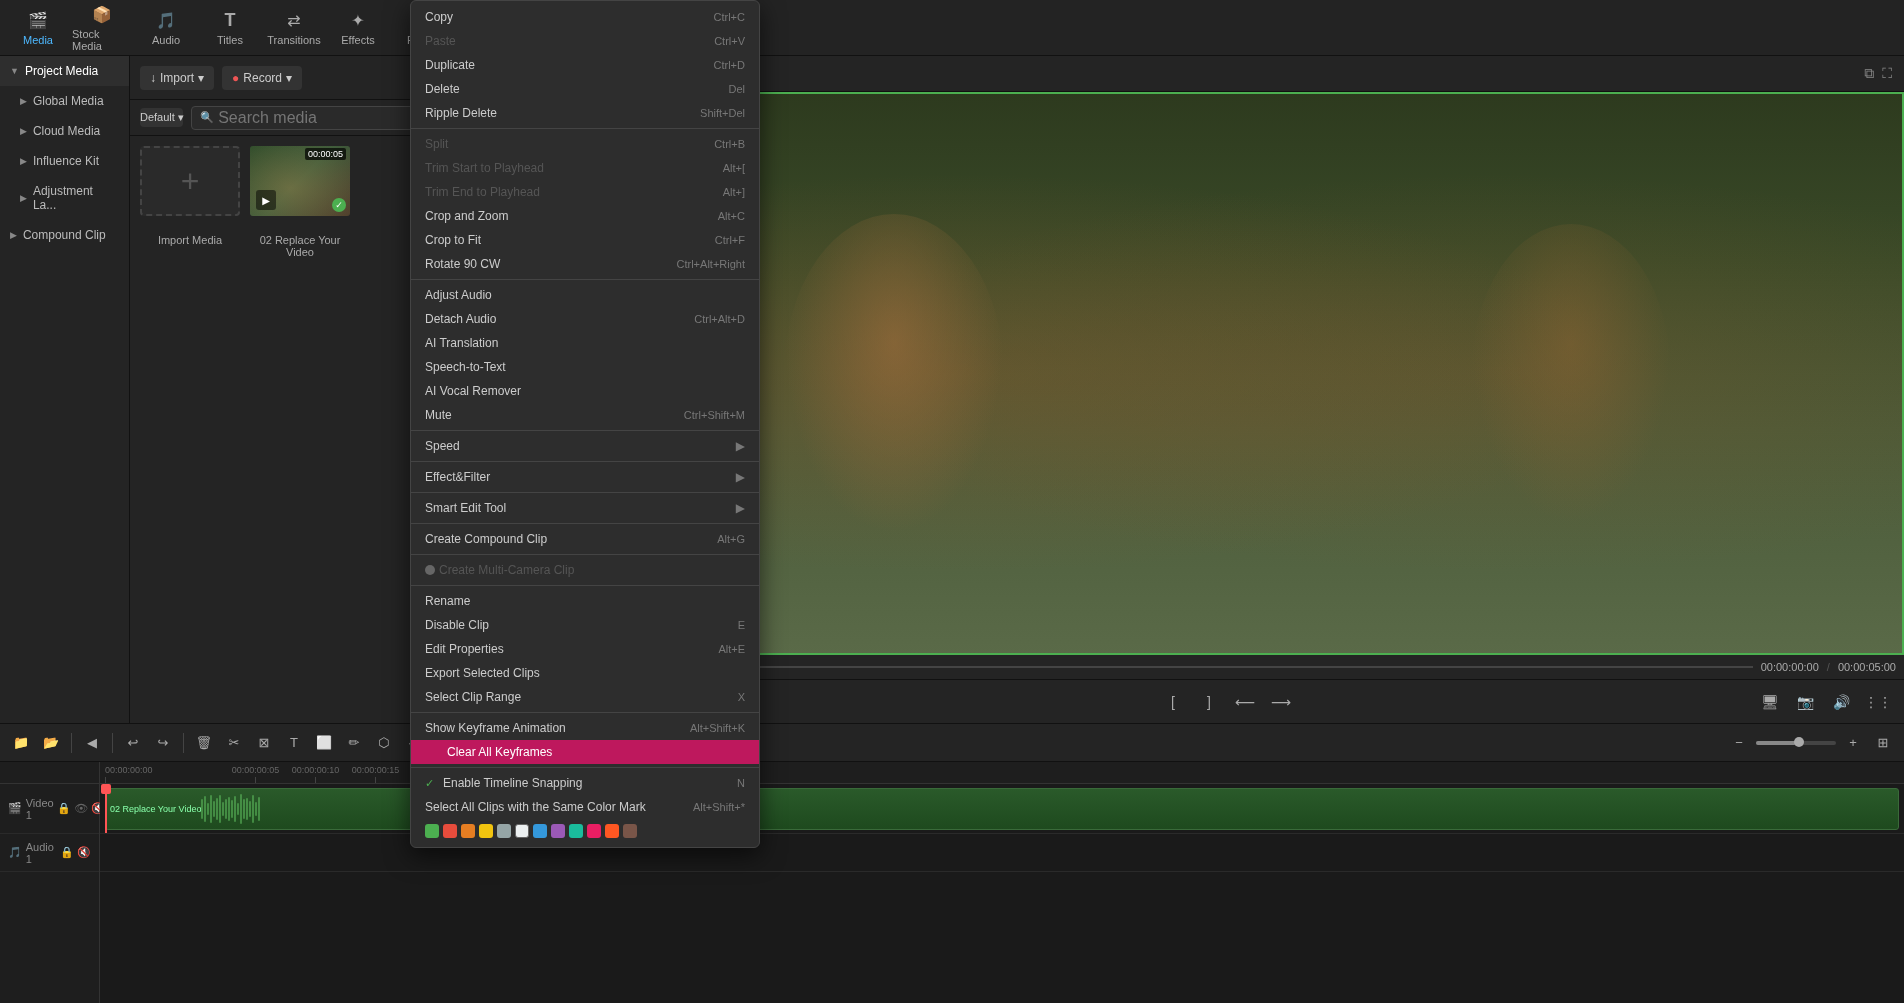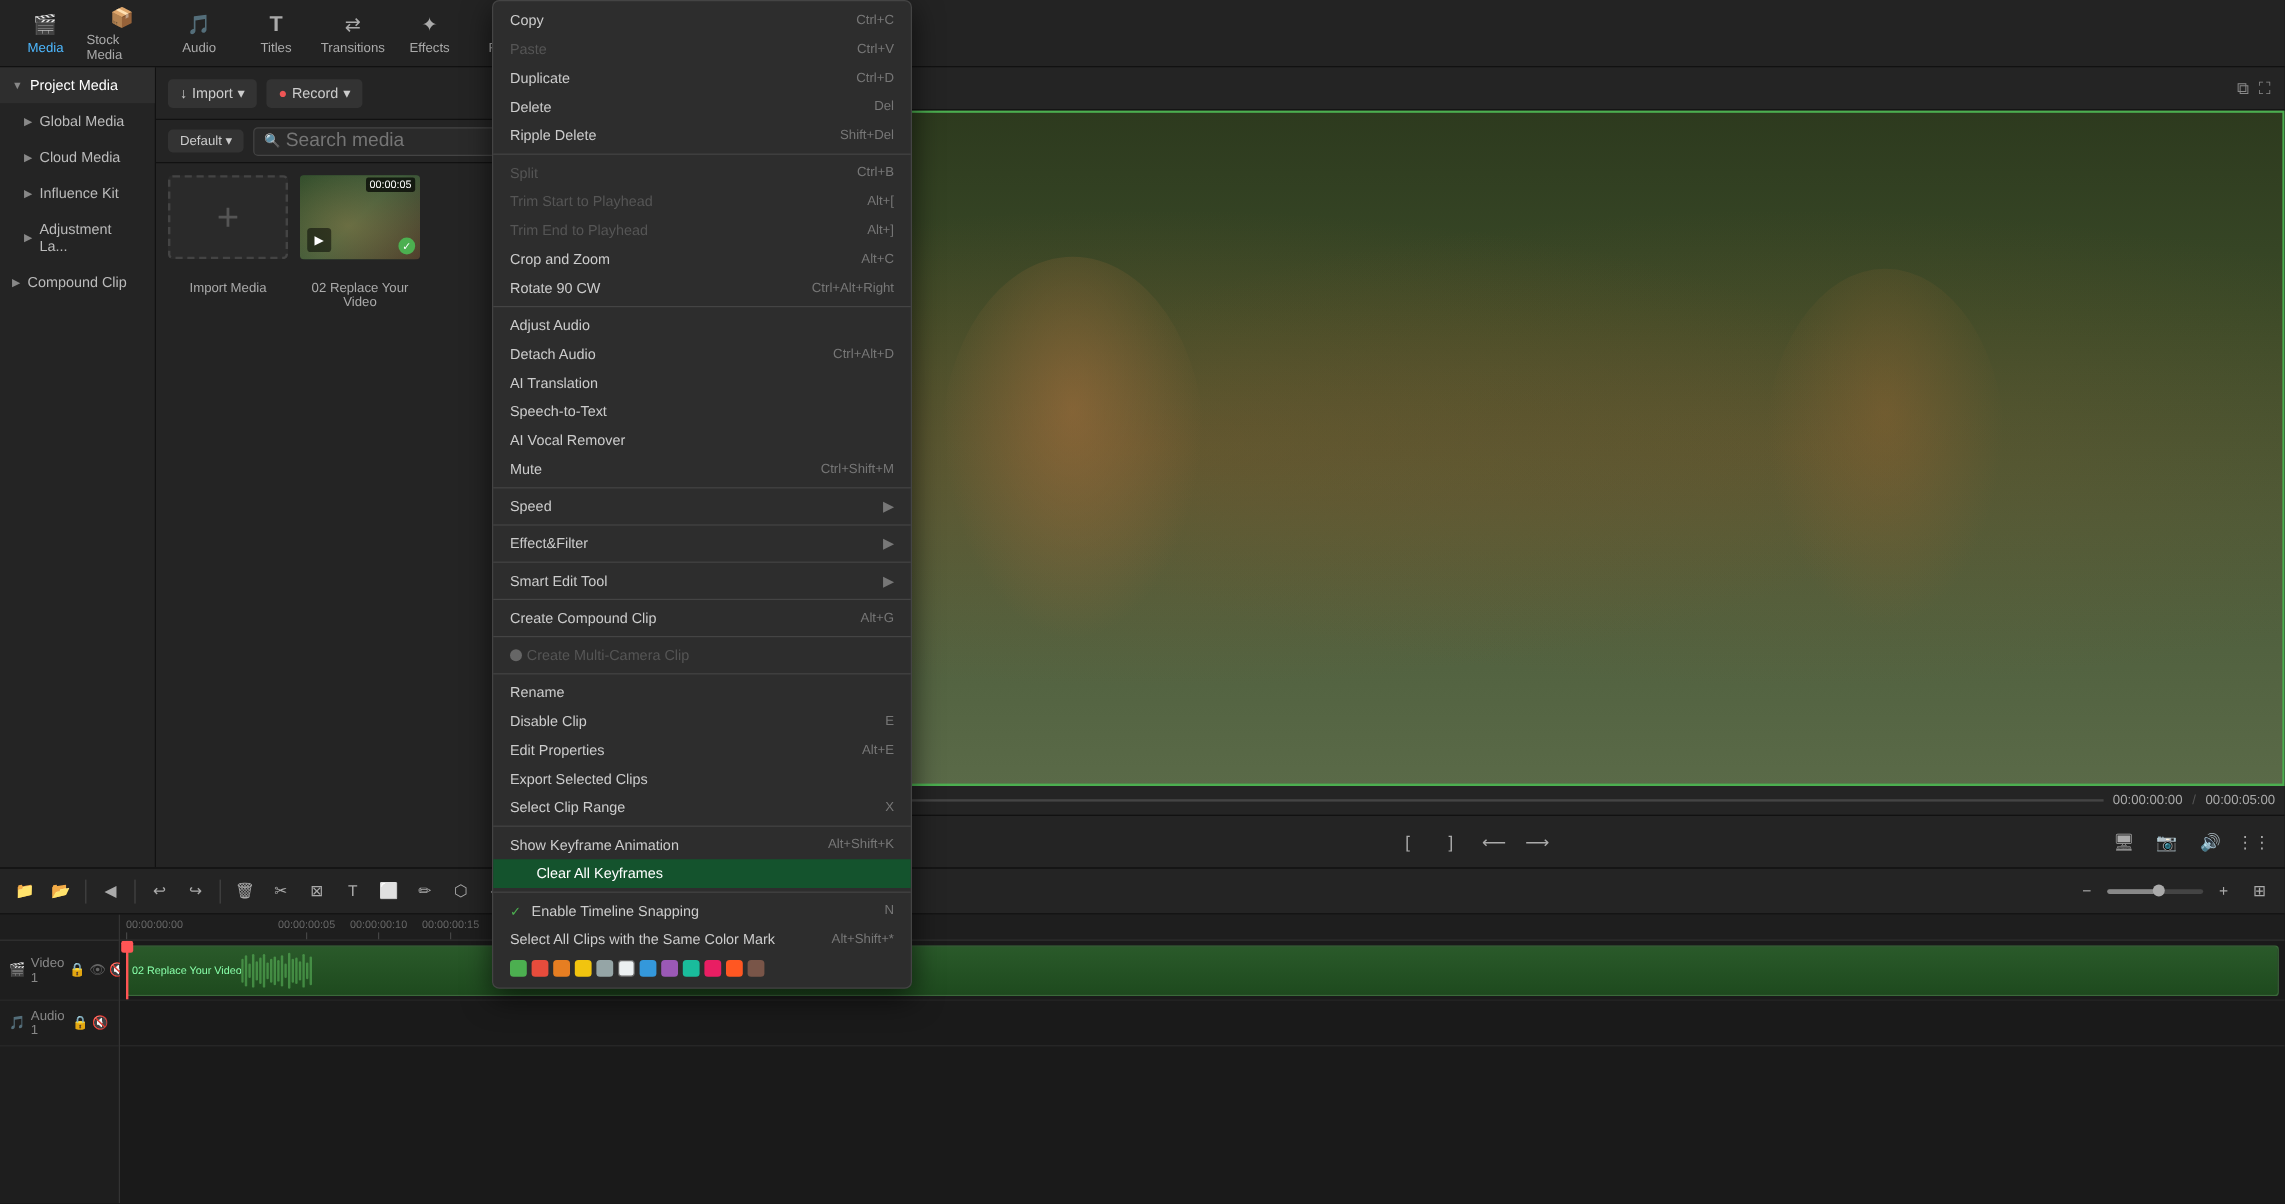--- a/index.html
+++ b/index.html
@@ -127,21 +127,21 @@
       display: flex;
       align-items: center;
       padding: 0 10px;
       gap: 8px;
       border-bottom: 1px solid #111;
     }
     .btn-default {
       background: #333;
       border: none;
       color: #ccc;
-      padding: 3px 10px;
+      padding: 3px 0;
       border-radius: 4px;
       cursor: pointer;
       font-size: 11px;
     }
     .search-box {
       flex: 1;
       background: #2a2a2a;
       border: 1px solid #444;
       border-radius: 4px;
       height: 24px;
@@ -528,21 +528,21 @@
     .ctx-item {
       display: flex;
       align-items: center;
       padding: 5px 14px;
       cursor: pointer;
       color: #ccc;
       font-size: 12px;
       position: relative;
     }
     .ctx-item.disabled { color: #555; cursor: default; }
-    .ctx-item.highlighted { background: #14532d; color: #fff; padding-left: 36px; }
+    .ctx-item.highlighted { background: #be185d; color: #fff; padding-left: 36px; }
     .ctx-item .shortcut {
       margin-left: auto;
       color: #777;
       font-size: 11px;
       padding-left: 24px;
     }
     .ctx-item .arrow {
       margin-left: auto;
       color: #777;
     }
@@ -914,20 +914,24 @@
     </div>
     <div class="ctx-item disabled">
       <span>Trim End to Playhead</span>
       <span class="shortcut">Alt+]</span>
     </div>
     <div class="ctx-item">
       <span>Crop and Zoom</span>
       <span class="shortcut">Alt+C</span>
     </div>
     <div class="ctx-item">
+      <span>Crop to Fit</span>
+      <span class="shortcut">Ctrl+F</span>
+    </div>
+    <div class="ctx-item">
       <span>Rotate 90 CW</span>
       <span class="shortcut">Ctrl+Alt+Right</span>
     </div>
     <div class="ctx-sep"></div>
     <div class="ctx-item">
       <span>Adjust Audio</span>
     </div>
     <div class="ctx-item">
       <span>Detach Audio</span>
       <span class="shortcut">Ctrl+Alt+D</span>

